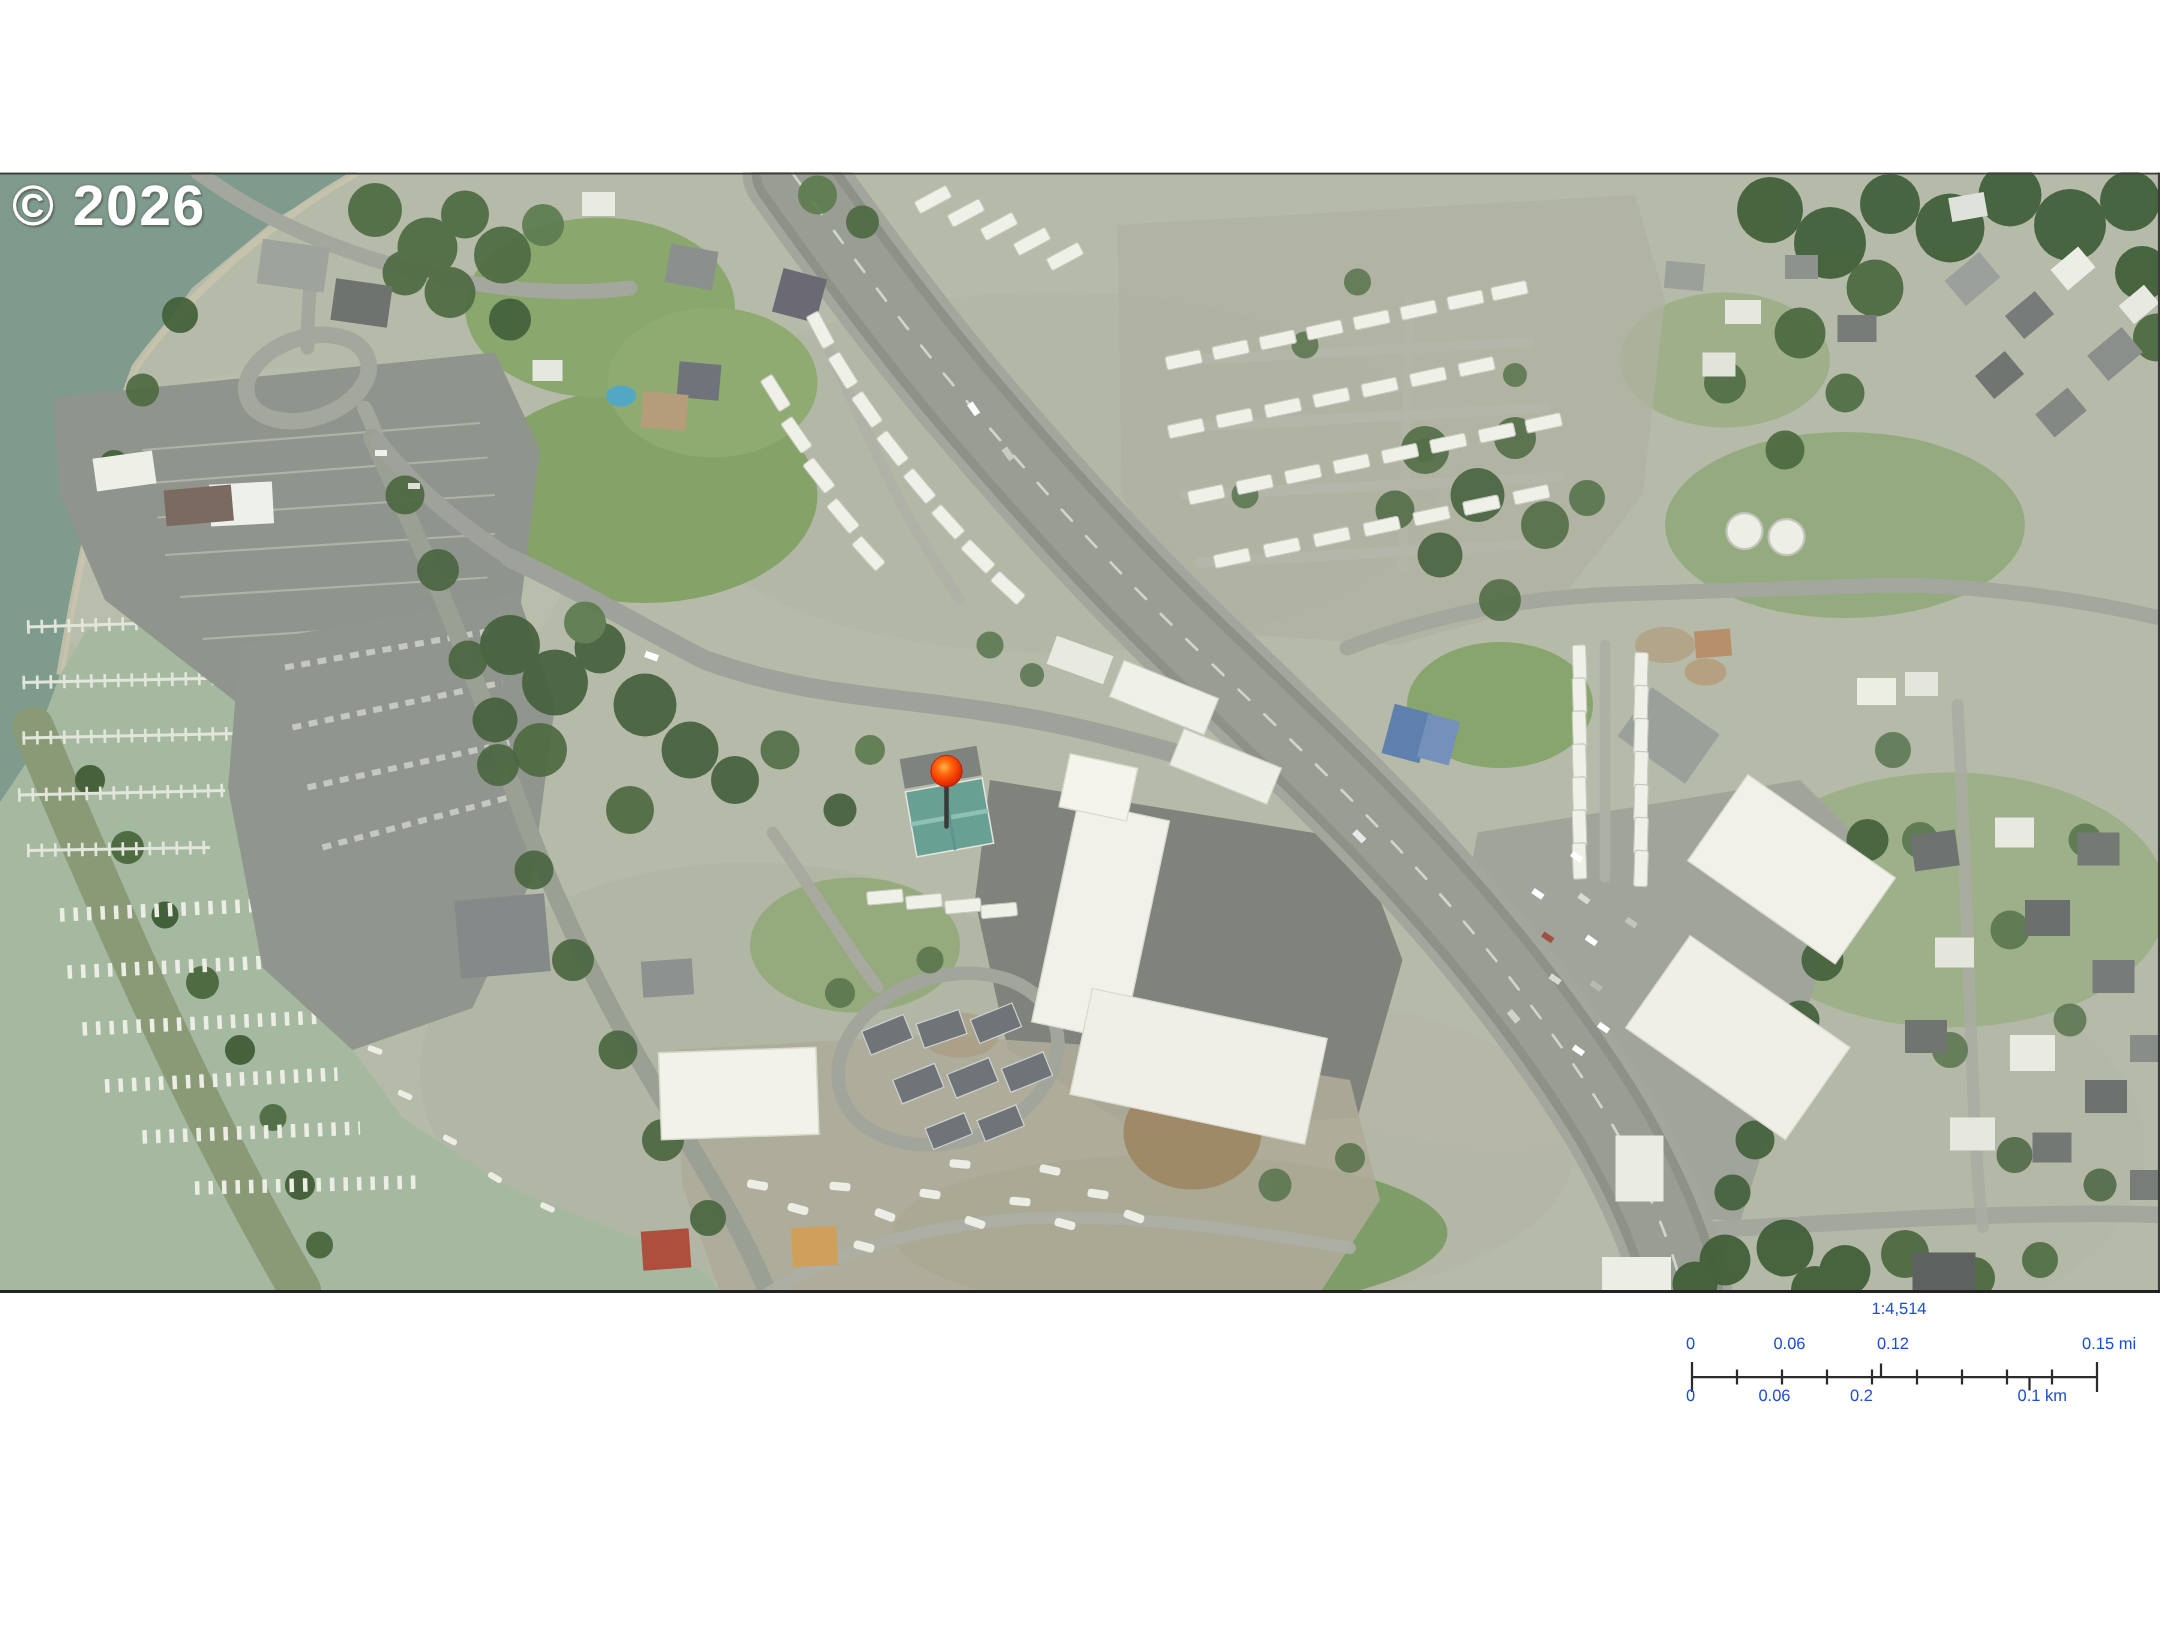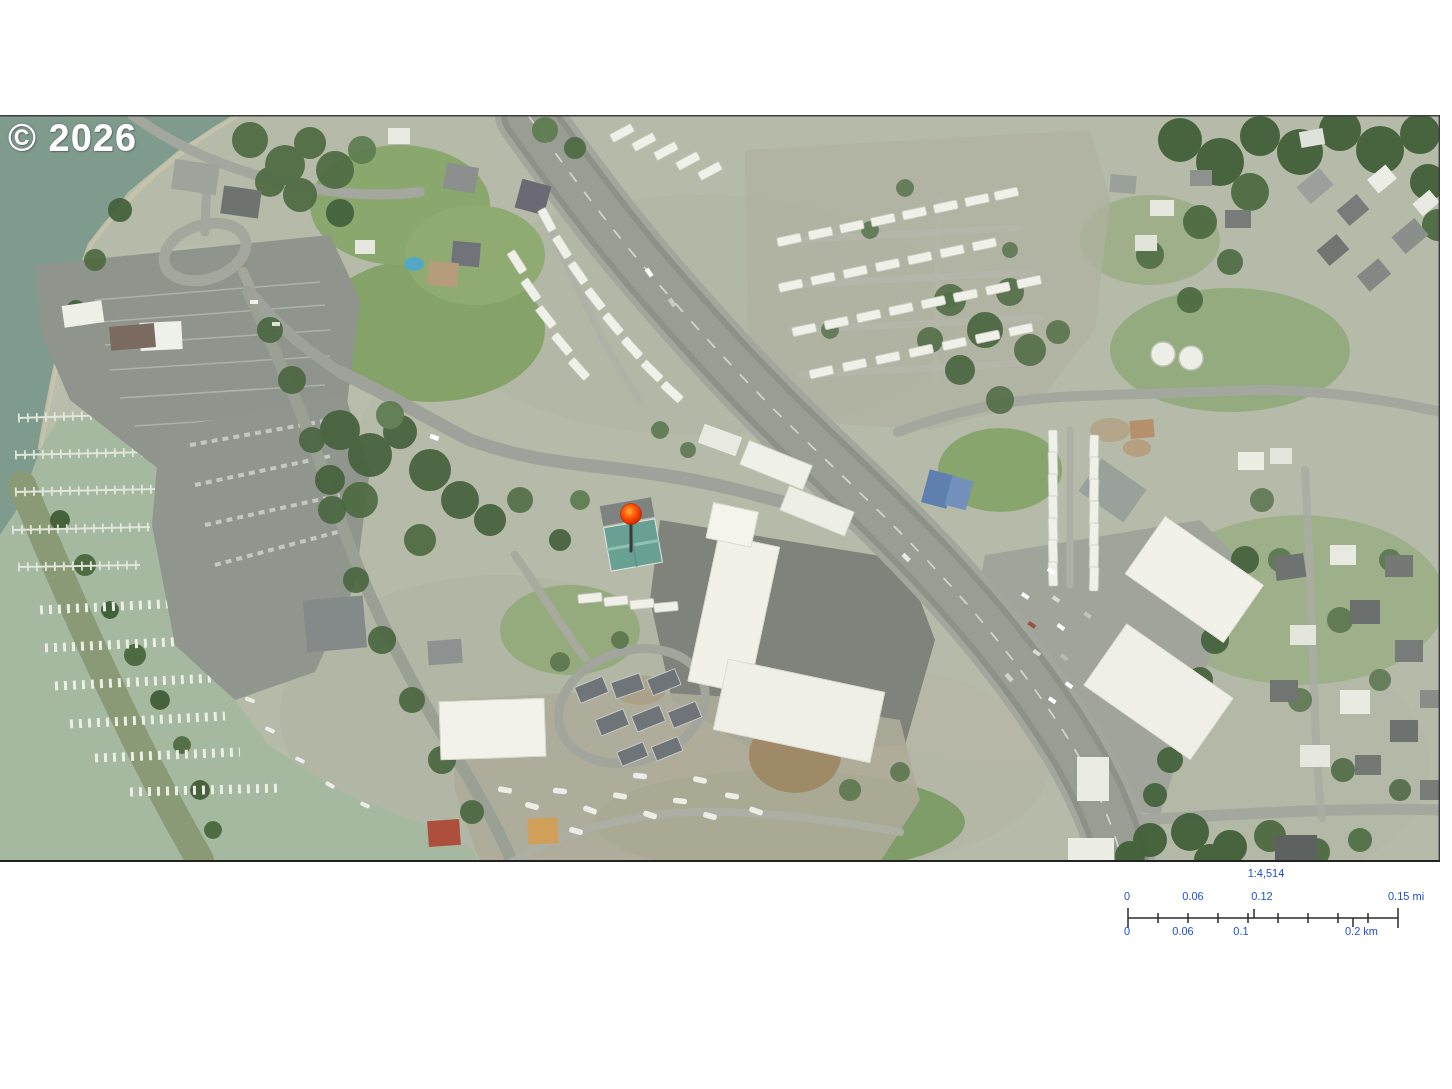--- a/index.html
+++ b/index.html
@@ -529,17 +529,17 @@
           <line x1="190" y1="9" x2="190" y2="19"></line>
         <line x1="220" y1="9" x2="220" y2="19"></line>
           <line x1="250" y1="9" x2="250" y2="19"></line>
         <line x1="136" y1="5" x2="136" y2="14"></line>
         <line x1="235" y1="14" x2="235" y2="23"></line>
       </g>
     </svg>
 
     <div class="sb-label sb-center" style="left:1127px;top:925px;">0</div>
     <div class="sb-label sb-center" style="left:1183px;top:925px;">0.06</div>
-    <div class="sb-label sb-center" style="left:1241px;top:925px;">0.1</div>
-    <div class="sb-label" style="left:1345px;top:925px;">0.2 km</div>
+    <div class="sb-label sb-center" style="left:1241px;top:925px;">0.2</div>
+    <div class="sb-label" style="left:1345px;top:925px;">0.1 km</div>
   </div>
 
 </div>
 
 </body></html>

